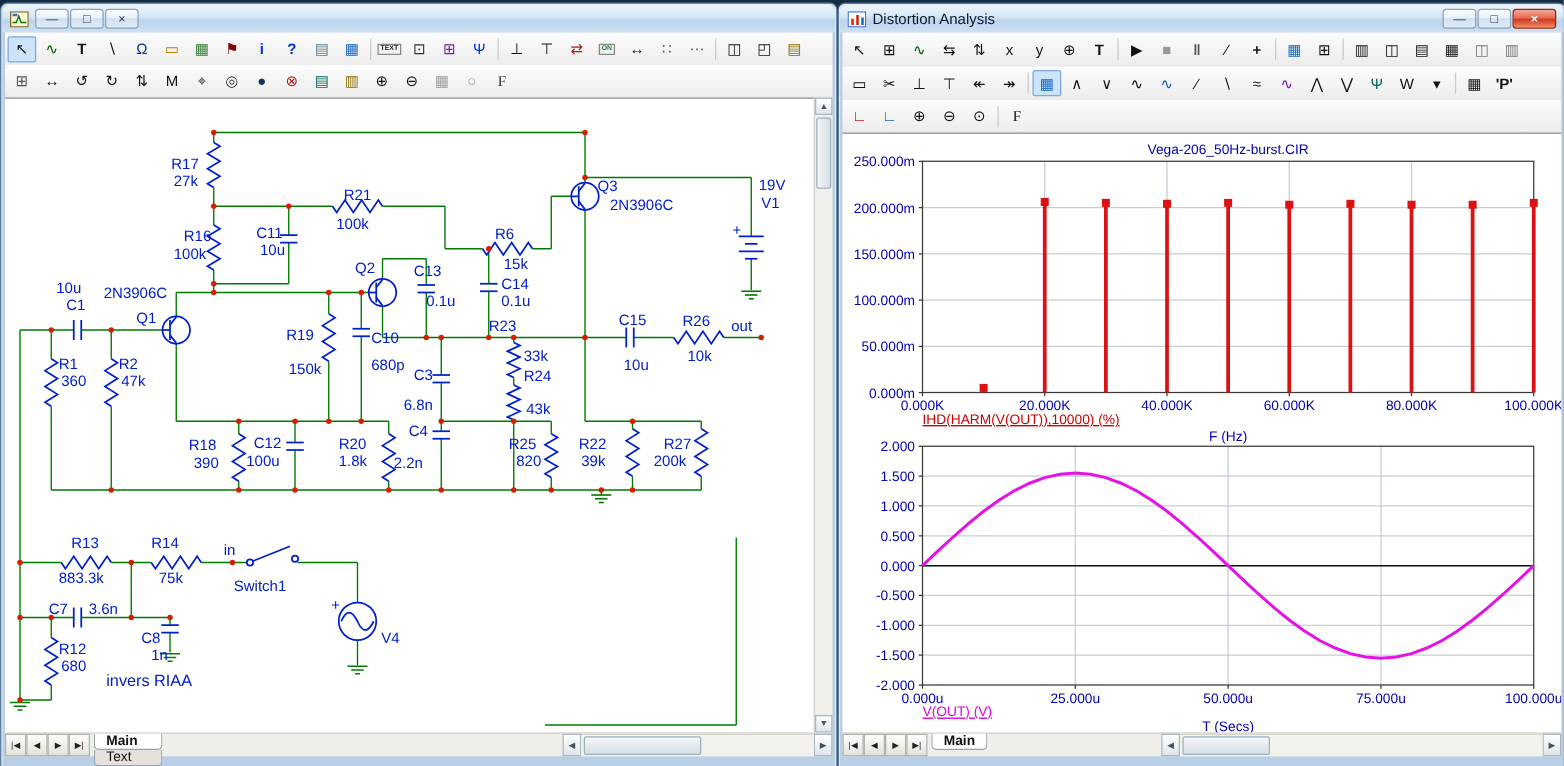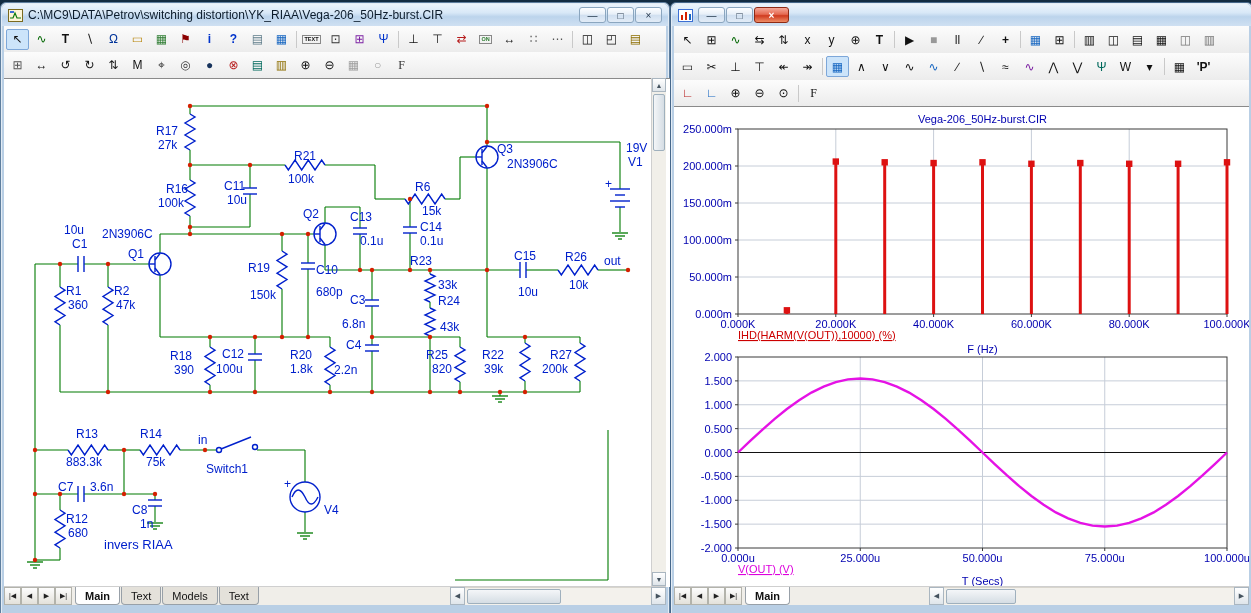--- a/index.html
+++ b/index.html
@@ -12,37 +12,37 @@
   .win-btns{display:flex;gap:1px;flex:0 0 auto;}
   .wbtn{width:27px;height:16px;font-size:10px;line-height:13px;text-align:center;color:#25384d;background:linear-gradient(#fdfeff,#e7eff8 45%,#d0dff0 50%,#e2ecf7);border:1px solid #8ba6bf;border-radius:3px;padding:0;font-family:inherit;}
   .wbtn.close-red{background:linear-gradient(#f5a898,#e56a52 45%,#cf3a1f 55%,#ef8d66);color:#fff;border-color:#8e2a14;width:35px;font-weight:bold;}
   .toolbar{position:absolute;left:3px;right:3px;display:flex;align-items:center;padding:0 2px;gap:1px;background:linear-gradient(#fcfcfc,#ececec);border-bottom:1px solid #d6d6d6;}
   #lt1{top:23px;height:26px;} #lt2{top:49px;height:26px;}
   #rt1{top:23px;height:27px;} #rt2{top:50px;height:27px;} #rt3{top:77px;height:26px;}
   .tbtn{flex:0 0 auto;width:23px;height:21px;display:flex;align-items:center;justify-content:center;background:transparent;border:1px solid transparent;border-radius:2px;padding:0;font-size:12px;font-family:inherit;cursor:default;}
   .tbtn.pressed{background:#cce4fa;border-color:#7da7d9;}
   .tinytxt{font-size:5.5px;border:1px solid #888;padding:0 1px;line-height:7px;font-weight:bold;}
   .tsep{width:1px;height:17px;background:#c9c9c9;margin:0 2px;flex:0 0 auto;}
-  .canvas{position:absolute;top:75px;left:3px;width:649px;height:508px;background:#fff;border-top:1px solid #8a8a8a;overflow:hidden;padding-left:19px;}
+  .canvas{position:absolute;top:75px;left:3px;width:649px;height:508px;background:#fff;border-top:1px solid #8a8a8a;overflow:hidden;}
   .chartpanel{position:absolute;top:103px;left:3px;width:575px;height:480px;background:#fff;border-top:1px solid #8a8a8a;overflow:hidden;}
   svg{display:block;}
   .wire{stroke:#007a00;stroke-width:1.1;}
   .comp{stroke:#0020cc;stroke-width:1.4;fill:none;}
   .compfill{fill:#fff;stroke:#0020cc;stroke-width:1.4;}
   .dot{fill:#d42000;}
   .gnd{stroke:#007a00;stroke-width:1.3;}
   .slabel{fill:#0020cc;font-size:12px;font-family:"Liberation Sans",sans-serif;}
   .slabel.big{font-size:13px;}
   .vscroll{position:absolute;top:75px;right:3px;width:14px;height:508px;display:flex;flex-direction:column;background:#f1efe9;border-left:1px solid #cfcfcf;}
   .sbtn{height:14px;width:100%;font-size:7px;color:#45535f;background:linear-gradient(#ffffff,#dfe5ea);border:1px solid #aab6c0;padding:0;font-family:inherit;}
   .vtrack{flex:1;position:relative;}
   .vthumb{position:absolute;left:1px;right:1px;top:2px;height:55px;background:linear-gradient(90deg,#f4f6f8,#d5dde4);border:1px solid #9fb0bd;border-radius:2px;}
   .bottombar{position:absolute;top:583px;left:3px;right:3px;height:18px;background:#f0eee9;border-top:1px solid #cfcfcf;display:flex;align-items:stretch;font-size:11px;}
   .navbtn{width:17px;font-size:7px;color:#222;background:linear-gradient(#fdfdfd,#e3e1da);border:1px solid #b3b3ab;padding:0;font-family:inherit;}
-  .tabs{display:flex;margin-left:3px;}
+  .tabs{display:flex;margin-left:3px;flex-direction:column;}
   .tab{display:flex;align-items:center;padding:0 9px;border:1px solid #98a0a8;border-top:none;background:#e4e1da;border-radius:0 0 4px 4px;margin-right:1px;color:#111;}
   .tab.active{background:#fff;font-weight:bold;}
   .hscroll{margin-left:auto;display:flex;align-items:stretch;}
   .hbtn{width:15px;font-size:7px;color:#45535f;background:linear-gradient(#ffffff,#dfe5ea);border:1px solid #aab6c0;padding:0;font-family:inherit;}
   .htrack{position:relative;background:#f3f1ec;border-top:1px solid #d8d5cd;}
   #l-htrack{width:186px;} #r-htrack{width:290px;}
   .hthumb{position:absolute;top:1px;bottom:1px;left:2px;background:linear-gradient(#f4f6f8,#d5dde4);border:1px solid #9fb0bd;border-radius:2px;}
   #l-hthumb{width:92px;} #r-hthumb{width:68px;}
   .ctitle{fill:#0000b0;font-size:11px;font-family:"Liberation Sans",sans-serif;}
   .ctick{fill:#0000b0;font-size:11px;font-family:"Liberation Sans",sans-serif;}
@@ -65,21 +65,20 @@
 
   <section class="window" id="left-window">
     <header class="titlebar">
       <span class="win-icon">
         <svg width="15" height="13" viewBox="0 0 15 13">
             <rect x="0.5" y="0.5" width="14" height="12" fill="#fdf6d8" stroke="#7a6a20"></rect>
             <path d="M2 9 L5 9 L7 4 L9 9 L13 9" stroke="#0a7a0a" fill="none" stroke-width="1.2"></path>
             <rect x="2" y="2" width="4" height="2" fill="#3b6fd4"></rect>
           </svg>
       </span>
-      <span class="title-text">C:\MC9\DATA\Petrov\switching distortion\YK_RIAA\Vega-206_50Hz-burst.CIR</span>
       <span class="win-btns">
         <button class="wbtn">—</button>
         <button class="wbtn">□</button>
         <button class="wbtn">×</button>
       </span>
     </header>
 
     <div class="toolbar" id="lt1">
         <button class="tbtn pressed">
           <span style="color: rgb(17, 17, 17);">↖</span>
@@ -587,20 +586,21 @@
   <section class="window" id="right-window">
     <header class="titlebar">
       <span class="win-icon">
         <svg width="15" height="13" viewBox="0 0 15 13">
             <rect x="0.5" y="0.5" width="14" height="12" fill="#ffffff" stroke="#3b6fd4"></rect>
             <rect x="3" y="6" width="2" height="5" fill="#d42000"></rect>
             <rect x="7" y="3" width="2" height="8" fill="#d42000"></rect>
             <rect x="11" y="5" width="2" height="6" fill="#1565c0"></rect>
           </svg>
       </span>
+      <span class="title-text">Distortion Analysis</span>
       <span class="win-btns">
         <button class="wbtn">—</button>
         <button class="wbtn">□</button>
         <button class="wbtn close-red">×</button>
       </span>
     </header>
 
     <div class="toolbar" id="rt1">
         <button class="tbtn">
           <span style="color: rgb(17, 17, 17);">↖</span>

